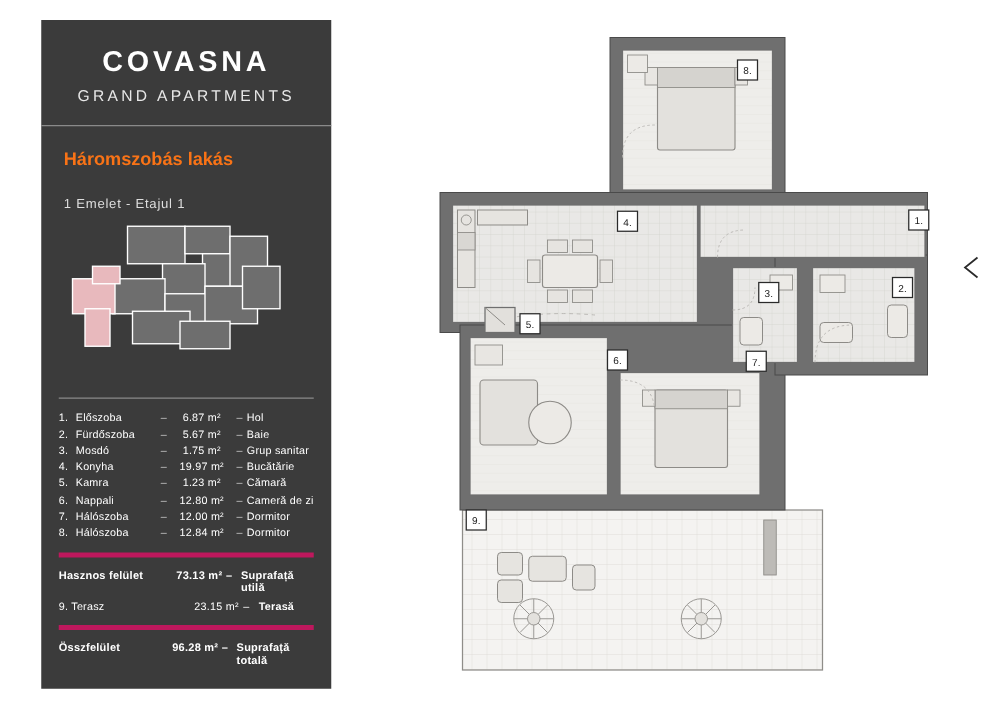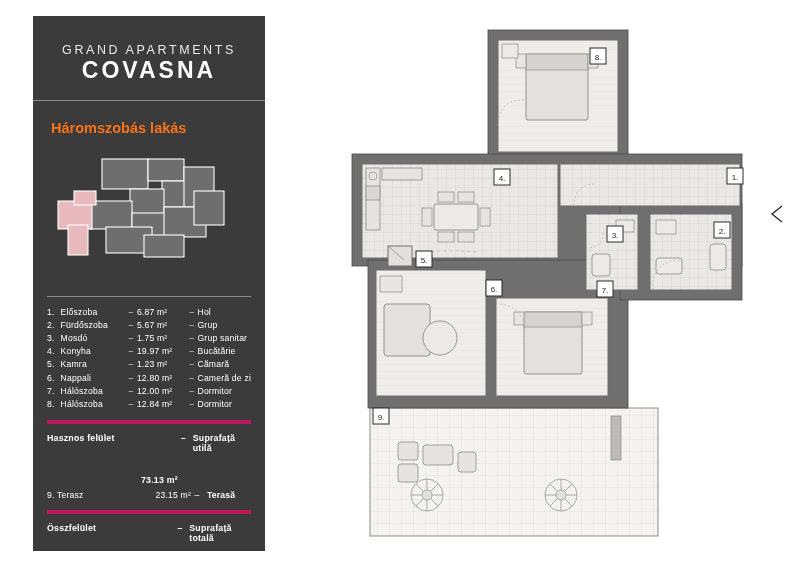--- a/index.html
+++ b/index.html
@@ -82,38 +82,38 @@
     letter-spacing: 0.2px;
   }
   table.rooms td {
     padding: 1.6px 0;
     white-space: nowrap;
     vertical-align: top;
   }
   td.num { width: 14px; }
   td.name-hu { width: 66px; }
   td.dash { width: 12px; text-align: center; color: #cfcfcf; }
-  td.area { width: 50px; text-align: left; }
+  td.area { width: 50px; text-align: center; }
   td.sep { width: 12px; text-align: center; color: #cfcfcf; }
   td.name-ro { text-align: left; padding-left: 4px; }
 
   .summary-row {
     margin: 9px 14px 0 14px;
     border-top: 4px solid #be185d;
     padding-top: 7px;
   }
   .summary-line {
     display: flex;
     font-size: 8.8px;
     font-weight: bold;
     letter-spacing: 0.2px;
     padding: 2px 0;
   }
   .summary-line .lbl { width: 92px; }
-  .summary-line .val { width: 52px; text-align: right; margin-top: 42px; }
+  .summary-line .val { width: 52px; text-align: right; }
   .summary-line .dsh { width: 12px; text-align: center; }
   .summary-line .ro { padding-left: 4px; }
   .terrace-line {
     display: flex;
     font-size: 8.6px;
     letter-spacing: 0.2px;
     padding: 3px 0 1px 0;
   }
   .terrace-line .lbl { width: 92px; }
   .terrace-line .val { width: 52px; text-align: right; }
@@ -135,28 +135,29 @@
     font-size: 8px;
     fill: #1a1a1a;
   }
 </style>
 </head>
 <body>
 
 <div id="info-panel">
 
   <div id="brand-block">
+    <div id="brand-name">COVASNA</div>
     <div id="brand-sub">GRAND APARTMENTS</div>
-    <div id="brand-name">COVASNA</div>
   </div>
 
   <div id="title-block">
     <div class="title-line">Háromszobás lakás</div>
   </div>
 
+  <div id="floor-line">1 Emelet - Etajul 1</div>
 
   <div id="keyplan">
     <svg width="210" height="125" viewBox="0 0 210 125" xmlns="http://www.w3.org/2000/svg">
       <g>
         <rect x="58" y="2" width="46" height="30" fill="#6e6e6e" stroke="#ffffff" stroke-width="1.1"></rect>
         <rect x="104" y="2" width="36" height="22" fill="#6e6e6e" stroke="#ffffff" stroke-width="1.1"></rect>
         <rect x="118" y="24" width="40" height="26" fill="#6e6e6e" stroke="#ffffff" stroke-width="1.1"></rect>
         <rect x="140" y="10" width="30" height="40" fill="#6e6e6e" stroke="#ffffff" stroke-width="1.1"></rect>
         <rect x="86" y="32" width="34" height="26" fill="#6e6e6e" stroke="#ffffff" stroke-width="1.1"></rect>
         <rect x="46" y="44" width="42" height="28" fill="#6e6e6e" stroke="#ffffff" stroke-width="1.1"></rect>
@@ -184,21 +185,21 @@
           <td class="area">6.87 m²</td>
           <td class="sep">–</td>
           <td class="name-ro">Hol</td>
         </tr>
         <tr>
           <td class="num">2.</td>
           <td class="name-hu">Fürdőszoba</td>
           <td class="dash">–</td>
           <td class="area">5.67 m²</td>
           <td class="sep">–</td>
-          <td class="name-ro">Grup</td>
+          <td class="name-ro">Baie</td>
         </tr>
         <tr>
           <td class="num">3.</td>
           <td class="name-hu">Mosdó</td>
           <td class="dash">–</td>
           <td class="area">1.75 m²</td>
           <td class="sep">–</td>
           <td class="name-ro">Grup sanitar</td>
         </tr>
         <tr>

